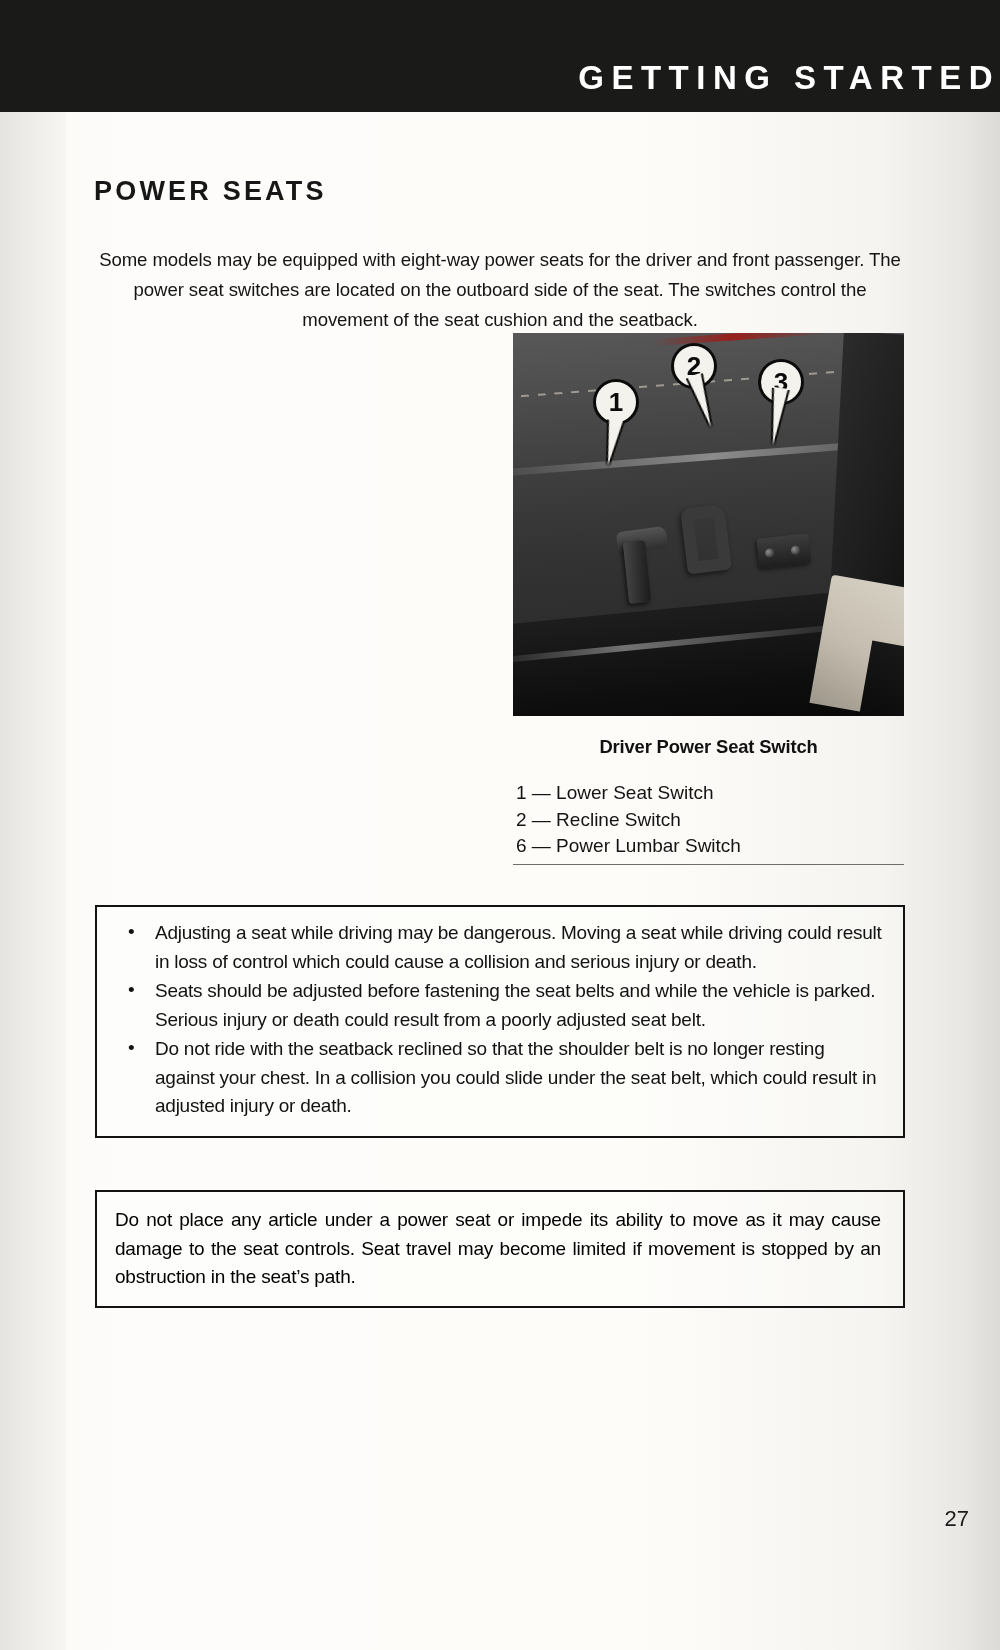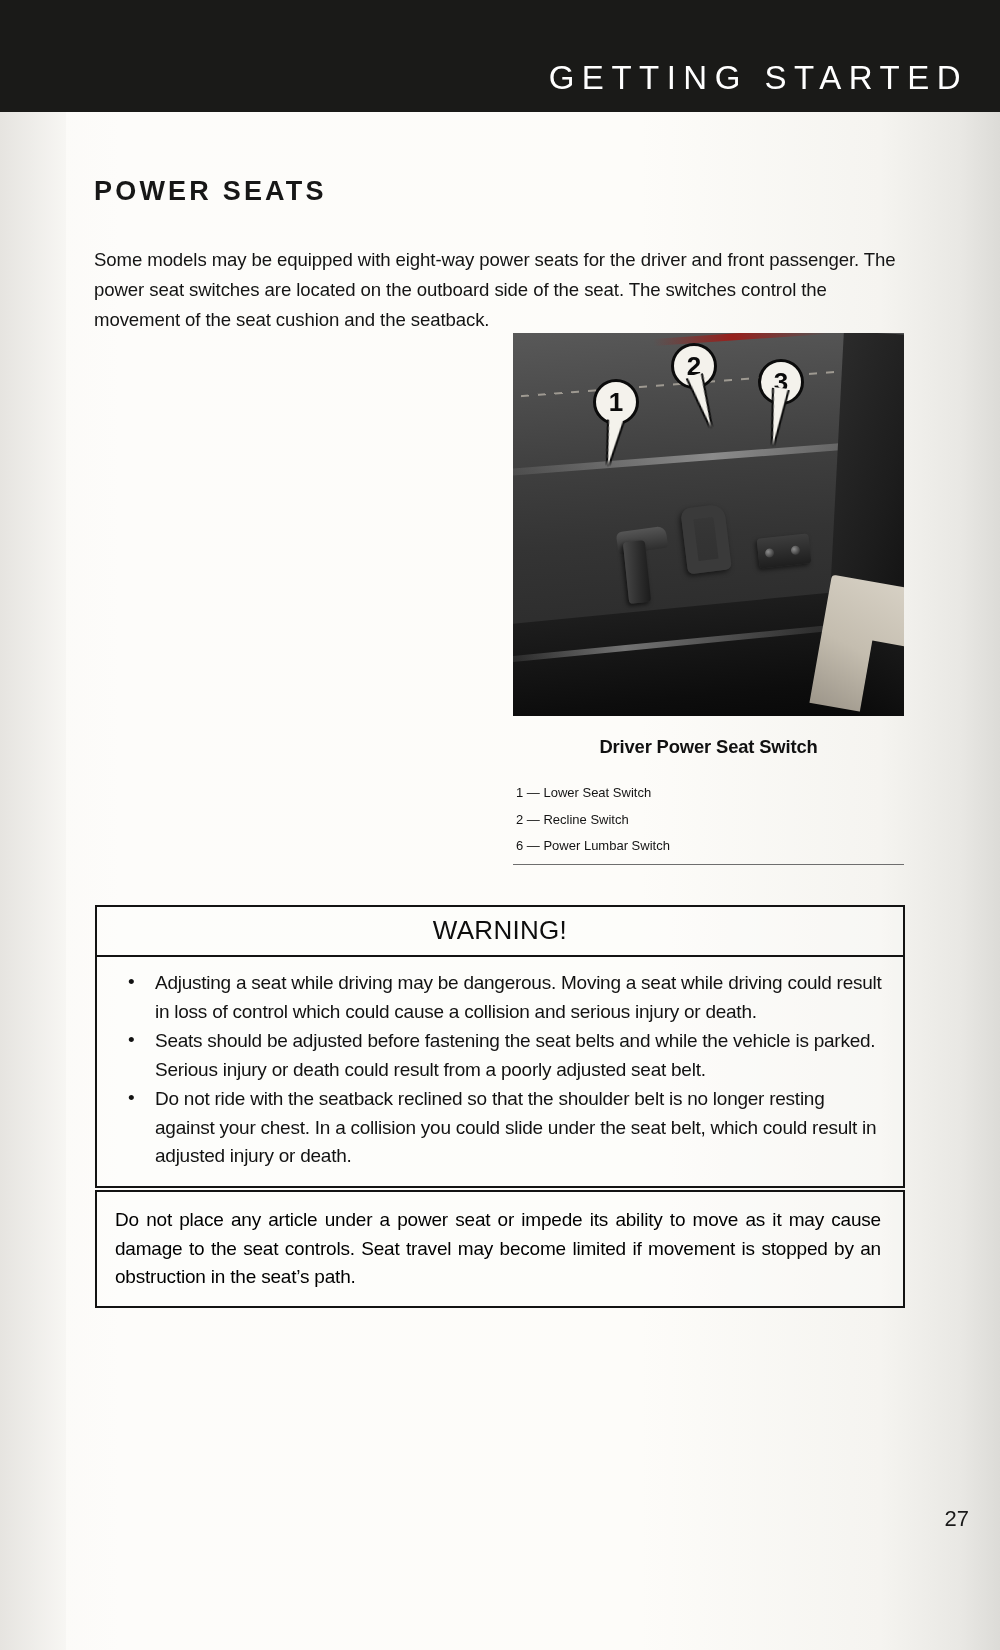--- a/index.html
+++ b/index.html
@@ -38,23 +38,22 @@
     width: 1000px;
     height: 112px;
     background: #1a1a18;
     display: flex;
     align-items: flex-end;
     justify-content: flex-end;
   }
   .header-title {
     color: #ffffff;
     font-size: 33px;
-    font-weight: normal;
+    font-weight: bold;
     letter-spacing: 7.5px;
-    padding-right: 32px;
     padding-bottom: 15px;
     white-space: nowrap;
   }
 
   
   .left-strip {
     position: absolute;
     top: 112px; left: 0;
     width: 66px; height: 1538px;
     background: linear-gradient(to right, #e6e4e0, #f7f6f3);
@@ -82,20 +81,21 @@
 
   .intro {
     position: absolute;
     top: 133px;
     left: 28px;
     width: 812px;
     font-size: 18.6px;
     line-height: 30.2px;
     color: #141414;
     letter-spacing: -0.1px;
+    text-align: center;
   }
 
   
   .figure {
     position: absolute;
     top: 221px;
     left: 447px;
     width: 391px;
   }
 
@@ -269,21 +269,21 @@
     letter-spacing: -0.15px;
   }
 
   .fig-legend {
     margin-top: 22px;
     border-bottom: 1.6px solid #6e6e6e;
     padding-bottom: 4px;
     padding-left: 3px;
   }
   .legend-item {
-    font-size: 13px;
+    font-size: 19px;
     line-height: 26.5px;
     color: #141414;
     white-space: nowrap;
   }
 
   
   .box {
     position: absolute;
     left: 29px;
     width: 810px;
@@ -393,21 +393,20 @@
     <div class="fig-caption">Driver Power Seat Switch</div>
 
     <div class="fig-legend">
       <div class="legend-item">1 — Lower Seat Switch</div>
       <div class="legend-item">2 — Recline Switch</div>
       <div class="legend-item">6 — Power Lumbar Switch</div>
     </div>
   </div>
 
   <div class="box" id="warning-box">
-    <div class="box-head">WARNING!</div>
     <div class="box-body">
       <ul class="bullets">
         <li>Adjusting a seat while driving may be dangerous. Moving a seat while driving could result in loss of control which could cause a collision and serious injury or death.</li>
         <li>Seats should be adjusted before fastening the seat belts and while the vehicle is parked. Serious injury or death could result from a poorly adjusted seat belt.</li>
         <li>Do not ride with the seatback reclined so that the shoulder belt is no longer resting against your chest. In a collision you could slide under the seat belt, which could result in adjusted injury or death.</li>
       </ul>
     </div>
   </div>
 
   <div class="box" id="caution-box">

